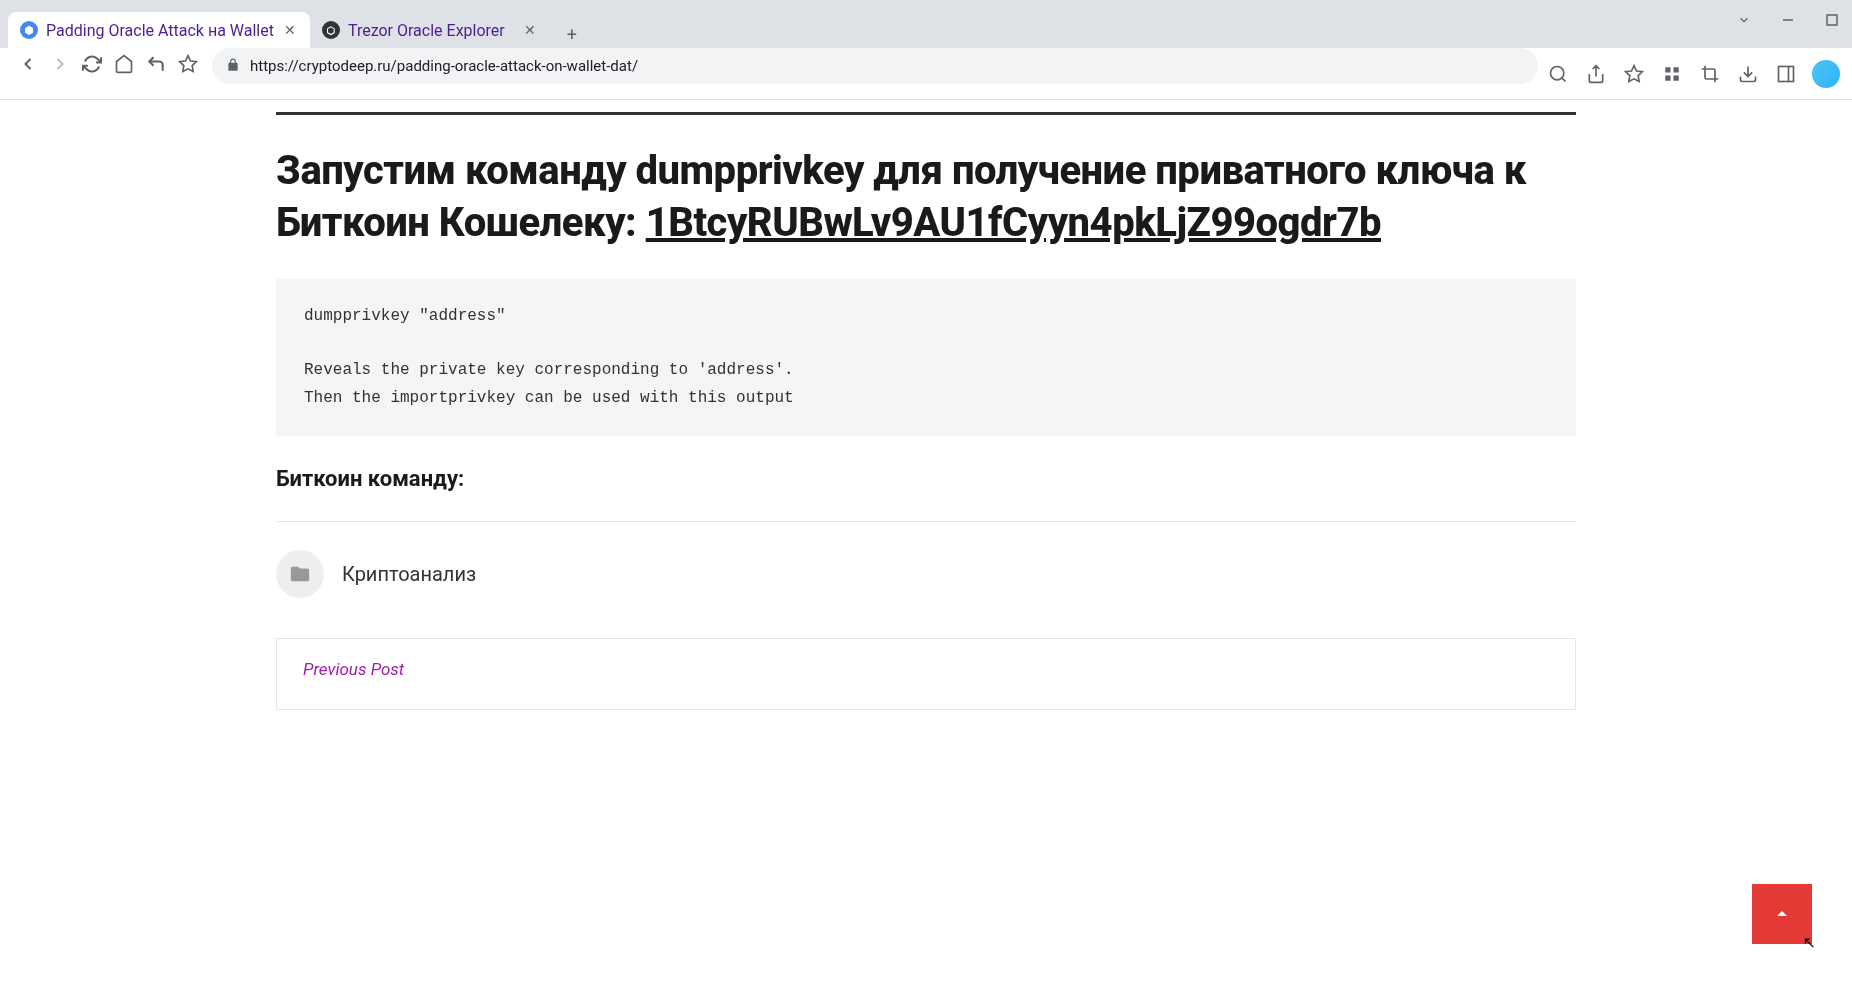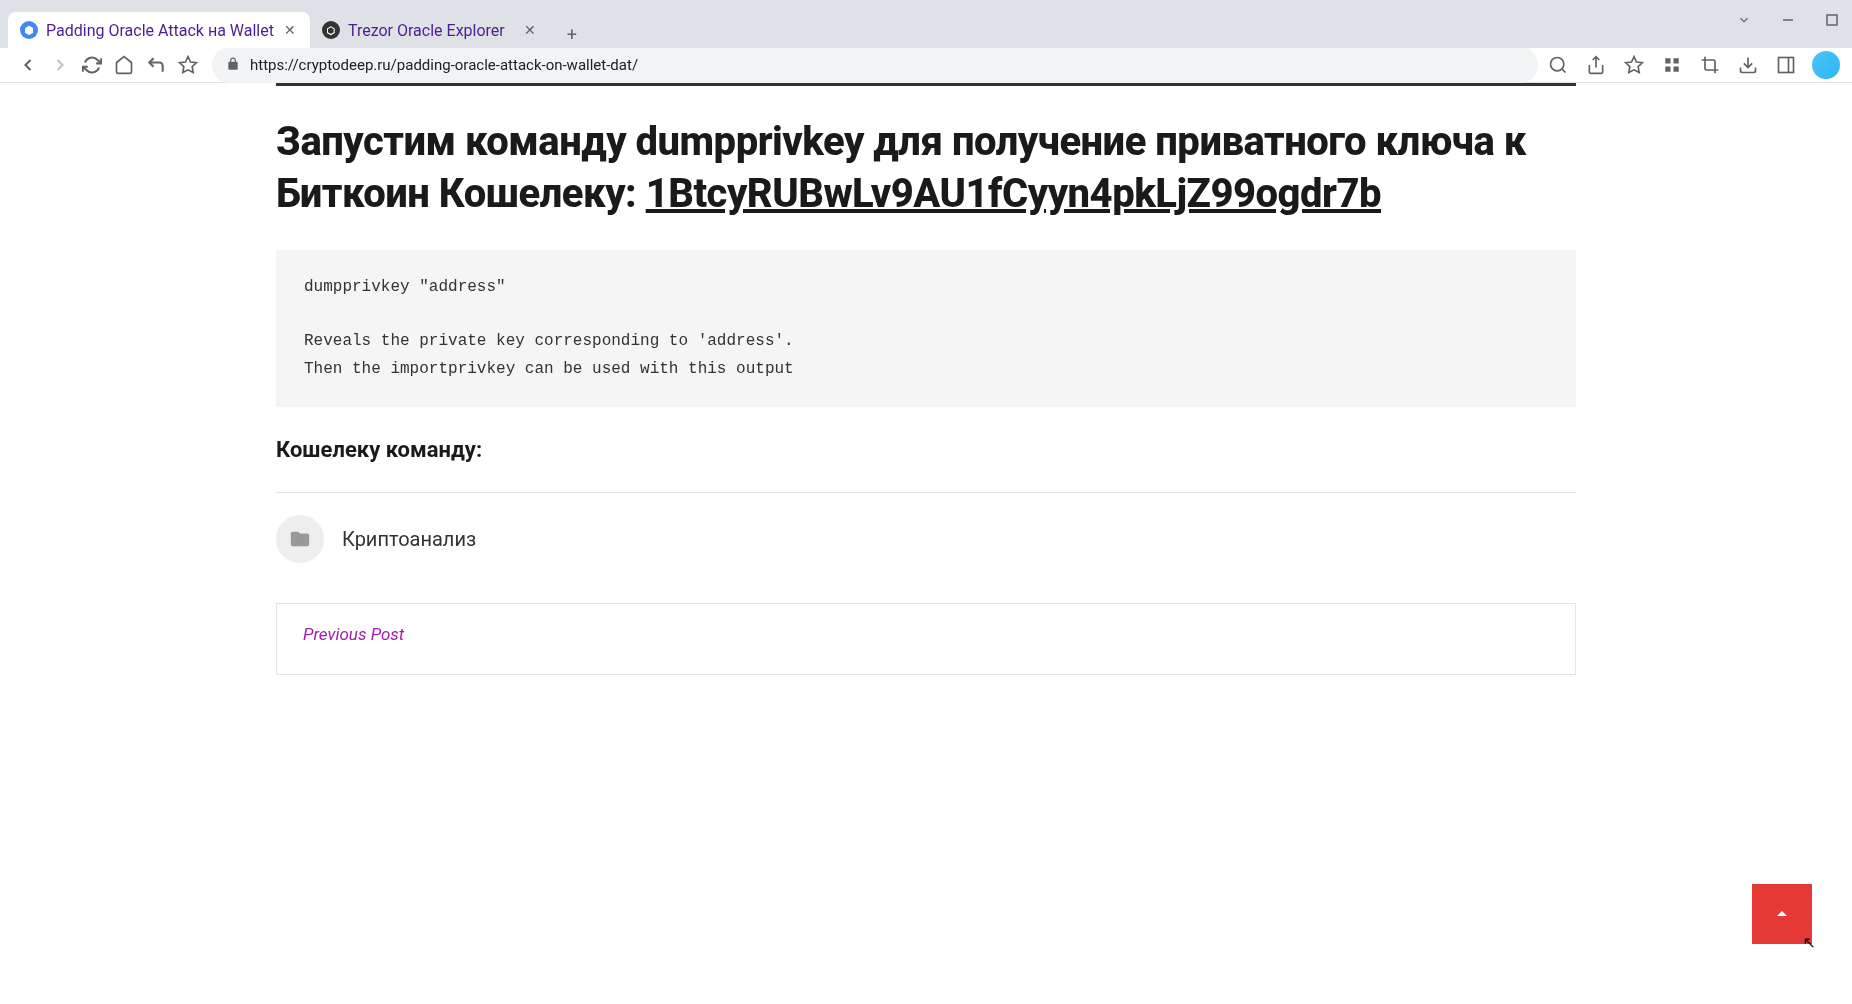--- a/index.html
+++ b/index.html
@@ -10,37 +10,37 @@
 .tab.active{background:#fff}
 .tab.inactive{background:transparent}
 .tab-favicon{width:18px;height:18px;border-radius:50%;flex-shrink:0}
 .tab-favicon.blue{background:#4285f4;display:flex;align-items:center;justify-content:center;color:#fff;font-size:11px}
 .tab-favicon.dark{background:#333;display:flex;align-items:center;justify-content:center;color:#fff;font-size:10px;font-weight:bold}
 .tab-title{font-size:16px;color:#4c1d95;white-space:nowrap;overflow:hidden;text-overflow:ellipsis;flex:1}
 .tab-close{width:16px;height:16px;display:flex;align-items:center;justify-content:center;color:#5f6368;font-size:14px;cursor:pointer}
 .new-tab{width:28px;height:28px;display:flex;align-items:center;justify-content:center;color:#5f6368;font-size:18px;margin-left:8px;cursor:pointer}
 .window-controls{position:absolute;right:8px;top:8px;display:flex;gap:20px}
 .win-btn{width:24px;height:24px;display:flex;align-items:center;justify-content:center;color:#5f6368;cursor:pointer}
-.toolbar{height:35px;background:#fff;border-bottom:1px solid #e0e0e0;display:flex;align-items:center;padding:0 12px;gap:0}
+.toolbar{height:52px;background:#fff;border-bottom:1px solid #e0e0e0;display:flex;padding:0 12px;gap:0}
 .nav-btn{width:32px;height:32px;display:flex;align-items:center;justify-content:center;color:#5f6368;cursor:pointer;border-radius:50%}
 .nav-btn.disabled{color:#bdc1c6}
 .address-bar{flex:1;height:36px;background:#f1f3f4;border-radius:18px;display:flex;align-items:center;padding:0 14px;gap:10px;margin:0 8px}
 .lock-icon{color:#5f6368;font-size:14px}
 .url{font-size:15px;color:#202124;flex:1}
 .toolbar-right{display:flex;align-items:center;gap:14px}
 .tb-icon{width:24px;height:24px;display:flex;align-items:center;justify-content:center;color:#5f6368;cursor:pointer}
 .avatar{width:28px;height:28px;border-radius:50%;background:linear-gradient(135deg,#4fc3f7,#29b6f6);cursor:pointer}
 .content{flex:1;overflow:auto;background:#fff}
-.page{max-width:1300px;margin:0 auto;padding:0 0 40px 0}
+.page{max-width:1300px;margin:12px auto;padding:0 0 40px 0}
 .divider{border-top:3px solid #333;margin-bottom:30px}
 .main-heading{font-size:40px;font-weight:800;color:#1a1a1a;line-height:1.3;margin-bottom:30px;letter-spacing:-0.5px}
 .addr-link{text-decoration:underline;color:#1a1a1a}
 .code-block{background:#f5f5f5;padding:24px 28px;font-family:"Courier New",monospace;font-size:16px;color:#333;line-height:1.7;white-space:pre-wrap;margin-bottom:30px}
 .sub-heading{font-size:22px;font-weight:700;color:#1a1a1a;margin-bottom:20px}
-.post-footer{border-top:1px solid #e5e5e5;margin-top:30px;padding-top:22px}
+.post-footer{border-top:1px solid #e5e5e5;margin-top:30px;padding-top:28px}
 .category-row{display:flex;align-items:center;gap:18px;margin-bottom:40px}
 .category-icon{width:48px;height:48px;background:#eee;border-radius:50%;display:flex;align-items:center;justify-content:center;color:#999}
 .category-label{font-size:20px;color:#333}
 .prev-post-box{border:1px solid #e5e5e5;padding:20px 26px}
 .prev-label{font-size:17px;font-style:italic;color:#a21caf;margin-bottom:10px}
 .prev-link{font-size:19px;font-style:italic;color:#1e88e5;line-height:1.6}
 .scroll-top{position:fixed;right:40px;bottom:60px;width:60px;height:60px;background:#e53935;display:flex;align-items:center;justify-content:center;cursor:pointer}
 .scroll-top svg{width:24px;height:24px;fill:#fff}
 .cursor{position:fixed;right:36px;bottom:52px;font-size:16px;color:#000;pointer-events:none}
 </style>
@@ -168,21 +168,21 @@
   <div class="content">
     <div class="page">
       <div class="divider"></div>
       <h1 class="main-heading">
         <span>Запустим команду dumpprivkey для получение приватного ключа к Биткоин Кошелеку: </span><a class="addr-link">1BtcyRUBwLv9AU1fCyyn4pkLjZ99ogdr7b</a>
       </h1>
       <pre class="code-block">dumpprivkey "address"
 
 Reveals the private key corresponding to 'address'.
 Then the importprivkey can be used with this output</pre>
-      <h3 class="sub-heading">Кошелеку команду:</h3>
+      <h3 class="sub-heading">Биткоин команду:</h3>
       <div class="post-footer">
         <div class="category-row">
           <div class="category-icon">
             <svg width="22" height="22" viewBox="0 0 24 24" fill="currentColor">
                 <path d="M10 4H4c-1.1 0-2 .9-2 2v12c0 1.1.9 2 2 2h16c1.1 0 2-.9 2-2V8c0-1.1-.9-2-2-2h-8l-2-2z"></path>
               </svg>
           </div>
           <a class="category-label">Криптоанализ</a>
         </div>
         <div class="prev-post-box">

